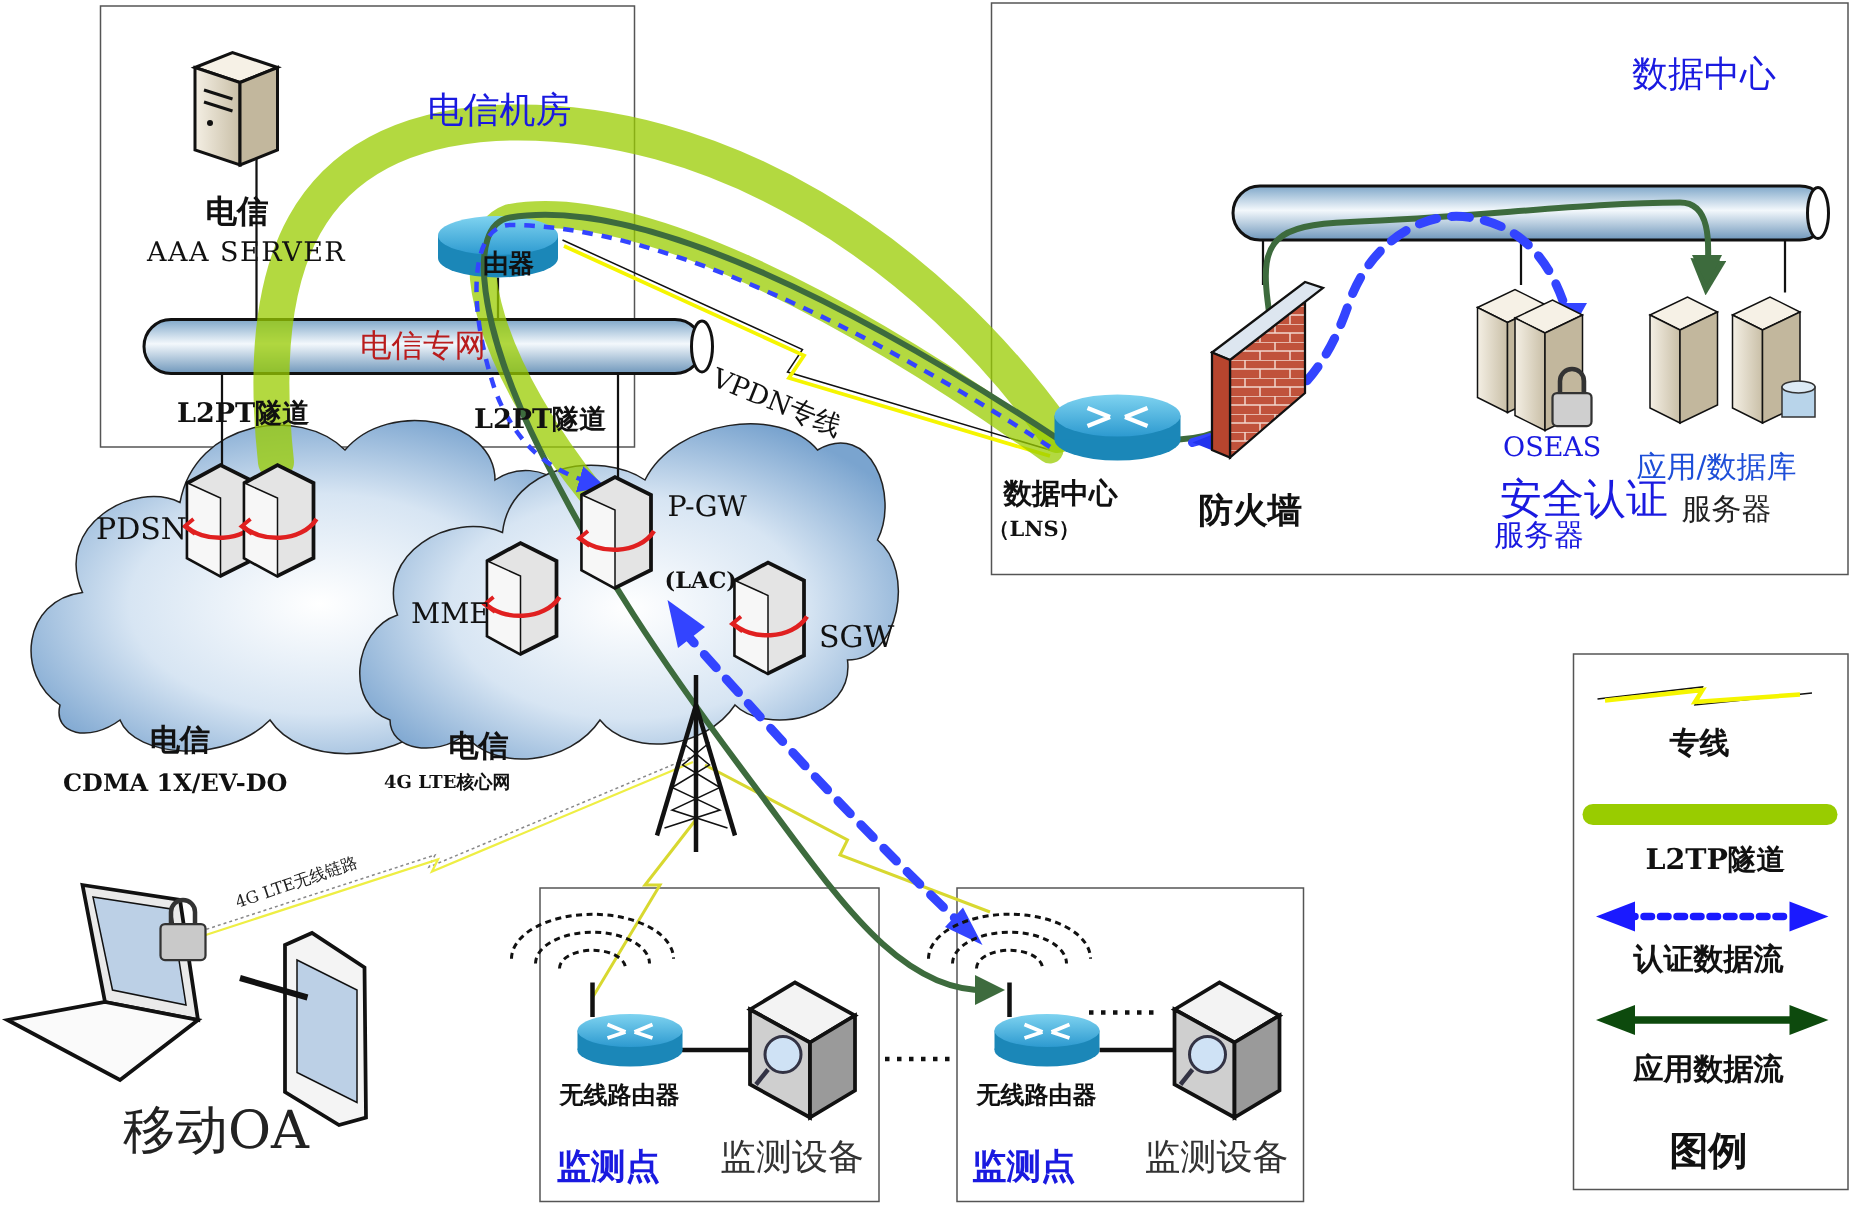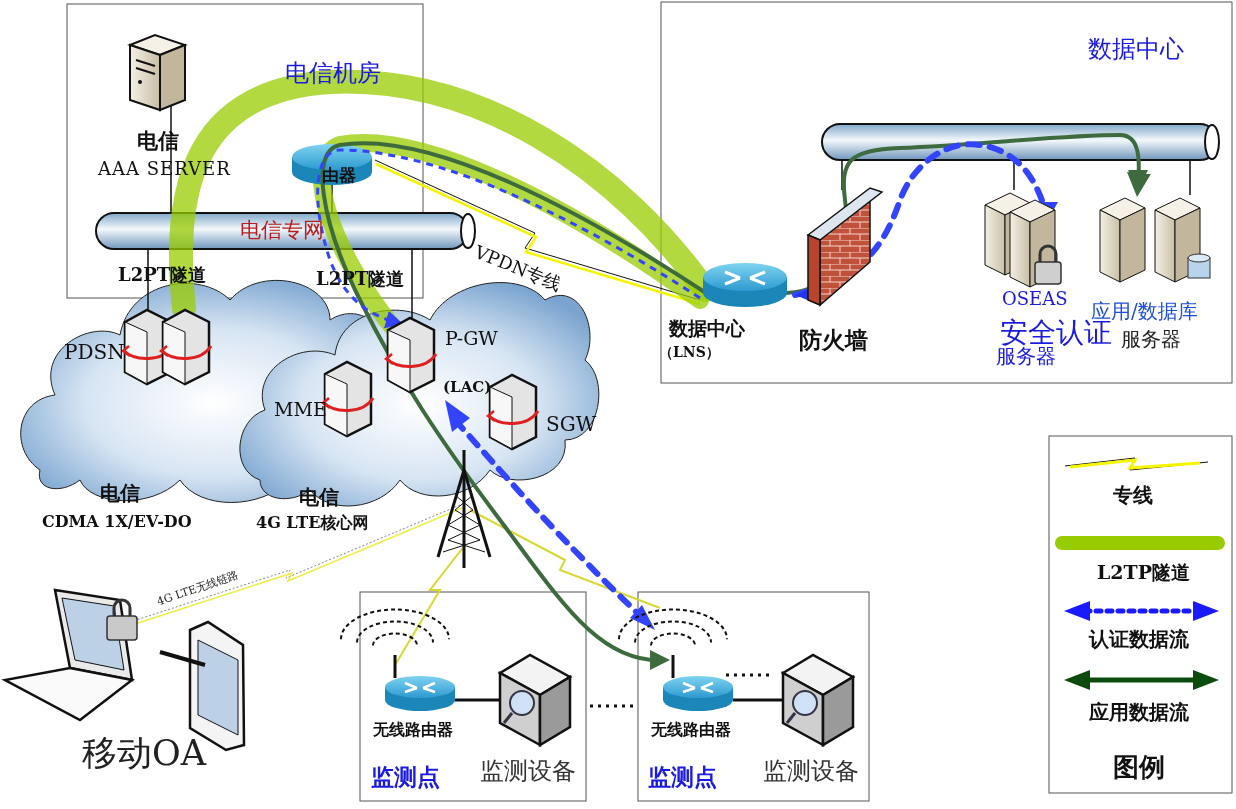--- a/index.html
+++ b/index.html
@@ -310,21 +310,21 @@
 
 <div class="lbl" style="left:64px;top:340px;font-size:20px;">PDSN</div>
 <div class="lbl" style="left:274px;top:398px;font-size:19px;">MME</div>
 <div class="lbl" style="left:445px;top:327px;font-size:19px;">P-GW</div>
 <div class="lbl" style="left:443px;top:350px;font-size:15px;font-weight:bold;margin-top:28px;">(LAC)</div>
 <div class="lbl" style="left:546px;top:412px;font-size:20px;">SGW</div>
 
 <div class="lbl" style="left:100px;top:480px;font-size:20px;font-weight:bold;">电信</div>
 <div class="lbl" style="left:42px;top:512px;font-size:16px;font-weight:bold;">CDMA 1X/EV-DO</div>
 <div class="lbl" style="left:299px;top:484px;font-size:20px;font-weight:bold;">电信</div>
-<div class="lbl" style="left:256px;top:513px;font-size:16px;font-weight:bold;">4G LTE核心网</div>
+<div class="lbl" style="left:256px;top:513px;font-size:12px;font-weight:bold;">4G LTE核心网</div>
 
 <div class="lbl" style="left:669px;top:316px;font-size:19px;font-weight:bold;">数据中心</div>
 <div class="lbl" style="left:659px;top:344px;font-size:14px;font-weight:bold;">（LNS）</div>
 <div class="lbl" style="left:799px;top:325px;font-size:23px;font-weight:bold;">防火墙</div>
 <div class="lbl blue" style="left:1002px;top:288px;font-size:18px;font-weight:normal;">OSEAS</div>
 <div class="lbl blue" style="left:986px;top:314px;font-size:28px;font-weight:normal;margin-left:14px;">安全认证</div>
 <div class="lbl blue" style="left:996px;top:343px;font-size:20px;font-weight:normal;">服务器</div>
 <div class="lbl" style="left:1091px;top:298px;font-size:20px;color:#1d4ed8;">应用/数据库</div>
 <div class="lbl" style="left:1121px;top:326px;font-size:20px;color:#222;">服务器</div>
 

